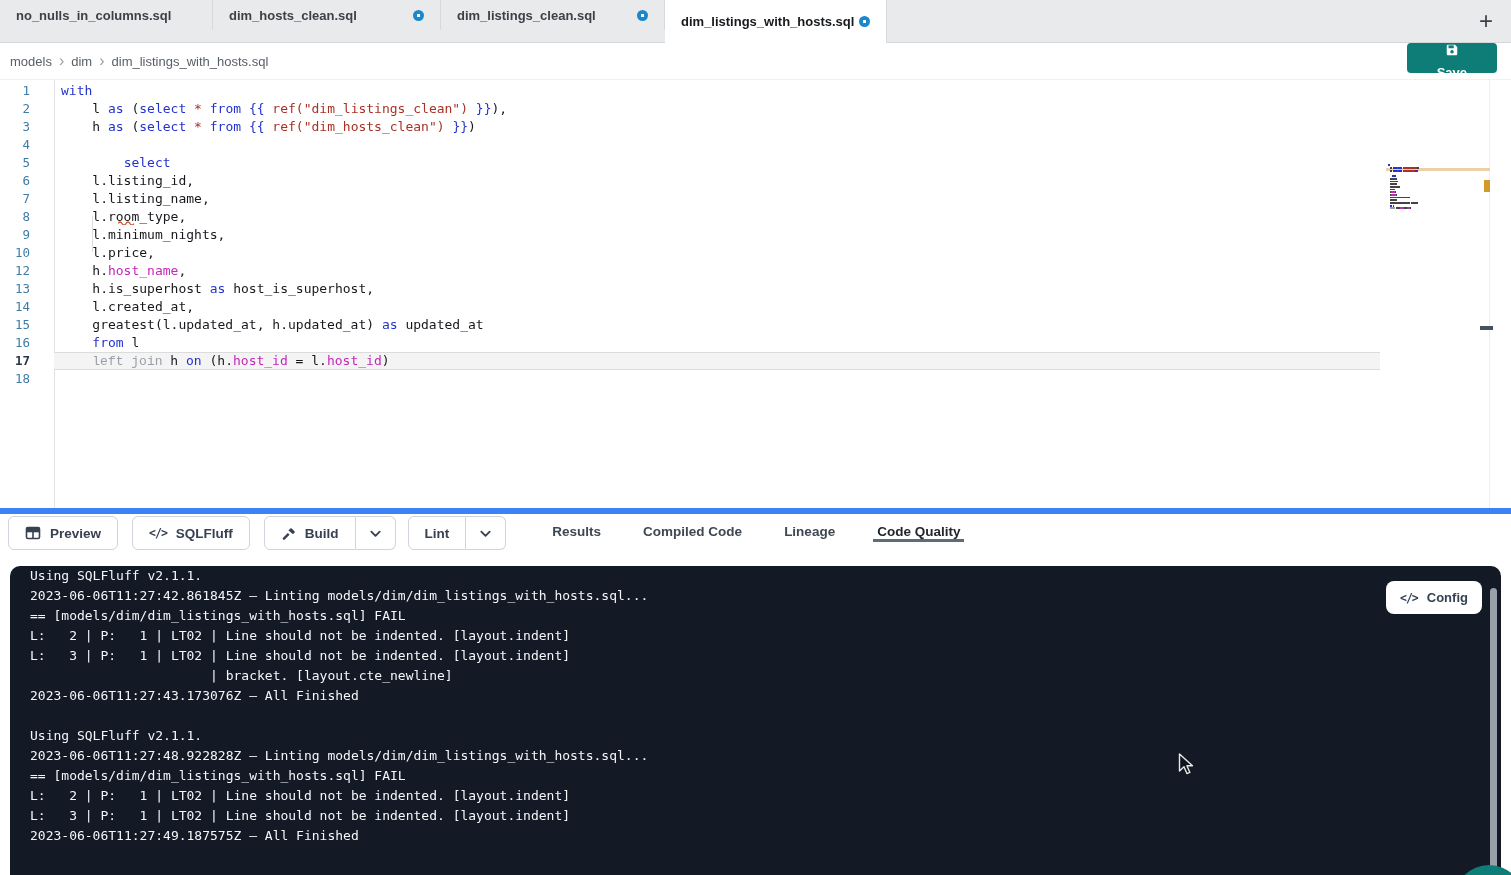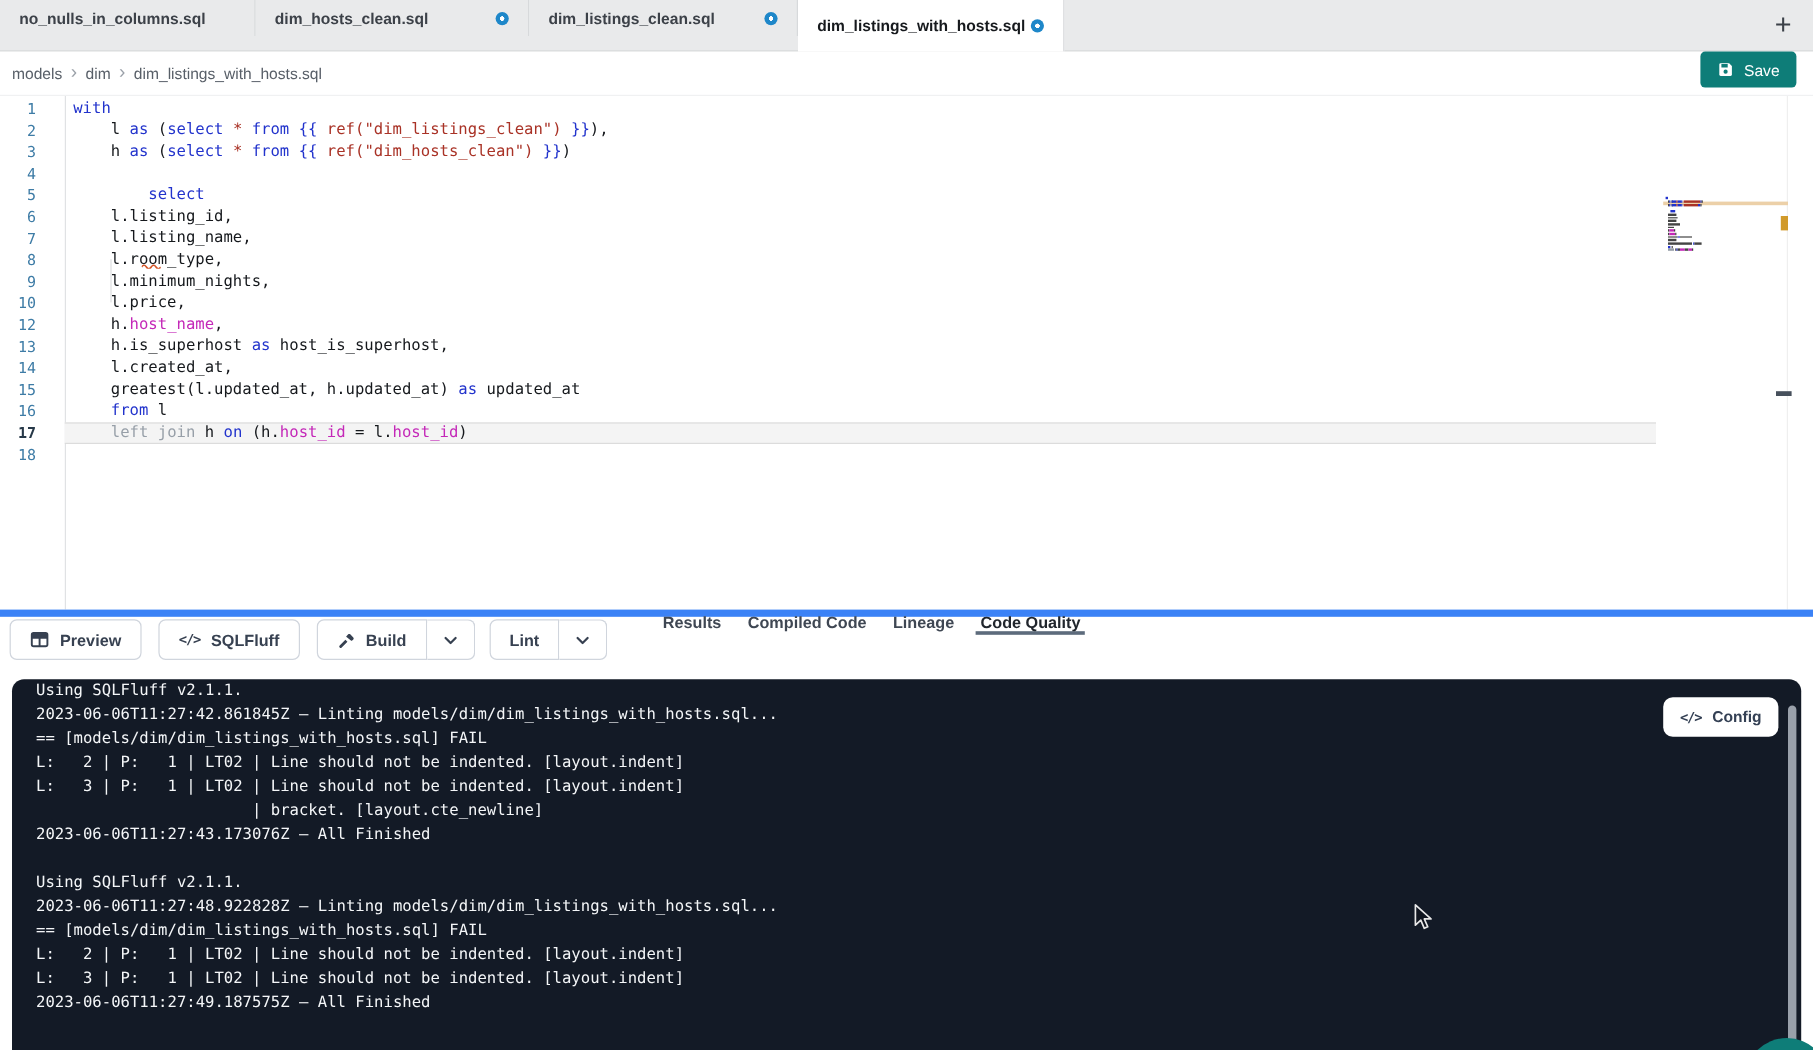--- a/index.html
+++ b/index.html
@@ -11,36 +11,36 @@
   .tab { height:30px; display:flex; align-items:center; padding:0 16px; border-right:1px solid #d7d9db; font-size:13px; font-weight:700; color:#3c4148; background:#e9eaeb; cursor:default; }
   .tab .tab-label { white-space:nowrap; overflow:hidden; }
   .tab.active { background:#fff; height:43px; color:#16191d; }
   .tab-dot { width:11px; height:11px; border-radius:50%; margin-left:auto; background:radial-gradient(circle at 50% 50%, #ffffff 0 1.8px, var(--dot) 2px 100%); flex:0 0 11px; }
   .newtab { margin-left:auto; align-self:center; font-size:24px; font-weight:300; color:#3c4148; padding:0 18px; line-height:1; cursor:pointer; }
 
   
   .crumbbar { position:absolute; top:43px; left:0; width:1511px; height:37px; background:#fff; display:flex; padding-left:10px; border-bottom:1px solid #f0f1f2; }
   .crumb { font-size:13px; color:#585f68; }
   .crumb-sep { font-size:16px; color:#9aa0a8; margin:0 7px; line-height:1; }
-  .savebtn { margin-left:auto; margin-right:14px; height:30px; display:flex; align-items:center; gap:8px; background:var(--accent); color:#fff; border:none; border-radius:4px; padding:0 14px; font-size:13px; font-weight:400; font-family:"Liberation Sans",sans-serif; cursor:pointer; }
+  .savebtn { margin-left:auto; margin-right:14px; height:30px; display:flex; align-items:center; gap:8px; background:var(--accent); color:#fff; border:none; border-radius:4px; padding:0 30px; font-size:13px; font-weight:700; font-family:"Liberation Sans",sans-serif; cursor:pointer;flex-direction:column; }
 
   
   .editor { position:absolute; top:80px; left:0; width:1511px; height:428px; background:#fff; }
   .gutline { position:absolute; left:54px; top:0; width:1px; height:428px; background:#e0e2e4; }
   .trackline { position:absolute; left:1489px; top:0; width:1px; height:428px; background:#efefef; }
   .codelines { position:absolute; left:0; top:2px; }
   .crow { display:flex; height:18px; }
   .gut { flex:0 0 54px; width:54px; text-align:right; padding-right:24px; font:12.5px/18px "DejaVu Sans Mono", monospace; color:var(--lineno); }
   .codetext { flex:0 0 1326px; width:1326px; white-space:pre; font:13px/18px "DejaVu Sans Mono", monospace; color:#15181c; padding-left:7px; }
   .crow.active .codetext { background:#f4f4f4; border-top:1px solid #dcdcdc; border-bottom:1px solid #dcdcdc; line-height:16px; }
   .crow.active .gut { color:#273848; font-weight:700; }
   .tk-kw { color:var(--kw); }
   .tk-red { color:var(--red); }
   .tk-mag { color:var(--mag); }
-  .tk-gray { color:var(--graykw); }
+  .tk-gray { color:var(--graykw);font-family:Liberation Mono, monospace; }
   .tk-pl { color:#15181c; }
   .indent-guide { position:absolute; left:92px; top:136px; width:1px; height:36px; background:#dcdee0; }
   .squiggle { position:absolute; left:118px; top:131px; }
 
   
   .minimap { position:absolute; left:1388px; top:84px; width:100px; }
   .mrow { height:2.7px; display:flex; align-items:center; position:relative; z-index:1; }
   .mbar { height:1.8px; display:inline-block; }
   .mm-highlight { position:absolute; left:1386px; top:88px; width:104px; height:3.4px; background:#ecd0a8; z-index:0; }
   .ov-warn { position:absolute; left:1484px; top:100px; width:6px; height:12px; background:var(--warnmark); }
@@ -48,21 +48,21 @@
 
   
   .toolbar { position:absolute; top:508px; left:0; width:1511px; height:44px; background:#fff; border-top:6px solid #3b82f6; display:flex; align-items:center; }
   .btn { display:flex; align-items:center; gap:9px; height:34px; padding:0 16px; border:1px solid #d0d5dd; border-radius:6px; background:#fff; font-size:13.5px; font-weight:600; color:#374151; font-family:"Liberation Sans",sans-serif; cursor:pointer; }
   .btn-group { display:flex; }
   .btn-group .btn-main { border-radius:6px 0 0 6px; }
   .btn-group .btn-chev { border-radius:0 6px 6px 0; border-left:none; padding:0 13px; }
   .code-glyph { font-family:"DejaVu Sans Mono",monospace; font-size:11.5px; font-weight:700; letter-spacing:-1px; }
   .ml8{margin-left:8px;} .ml14{margin-left:14px;} .ml12{margin-left:12px;}
 
-  .ptabs { display:flex; gap:14px; margin-left:42px; height:44px; align-items:flex-start; }
+  .ptabs { display:flex; gap:34px; margin-left:42px; height:44px; align-items:center; }
   .ptab { font-size:13.5px; color:#3f4753; font-weight:600; display:flex; align-items:center; border-bottom:3px solid transparent; padding:0 4px; cursor:pointer; }
   .ptab.active { border-bottom-color:#5d6b7c; color:#21262d; }
 
   
   .terminal { position:absolute; left:10px; top:566px; width:1491px; height:309px; background:var(--term); border-radius:10px 10px 0 0; padding:0 20px; overflow:hidden; }
   .tline { font:13px/20px "DejaVu Sans Mono", monospace; color:#f4f6f8; white-space:pre; min-height:20px; }
   .configbtn { position:absolute; left:1386px; top:581px; height:33px; display:flex; align-items:center; gap:9px; background:#fff; border:none; border-radius:8px; padding:0 14px; font-size:13px; font-weight:600; color:#344054; font-family:"Liberation Sans",sans-serif; cursor:pointer; }
   .term-scroll { position:absolute; left:1490px; top:588px; width:7px; height:287px; background:#99a0aa; border-radius:4px; }
   .fab { position:absolute; left:1454px; top:865px; width:70px; height:70px; border-radius:50%; background:var(--accent); }
   .cursor { position:absolute; left:1178px; top:753px; }

